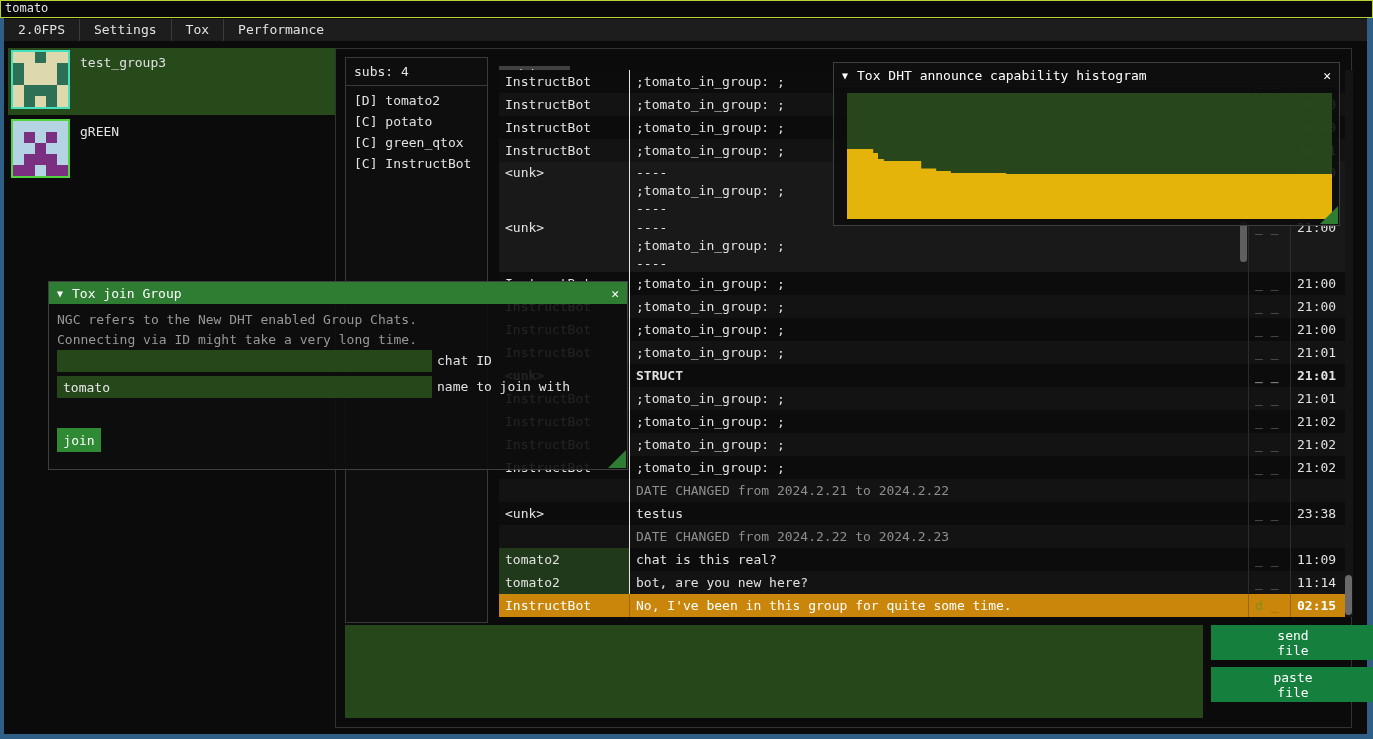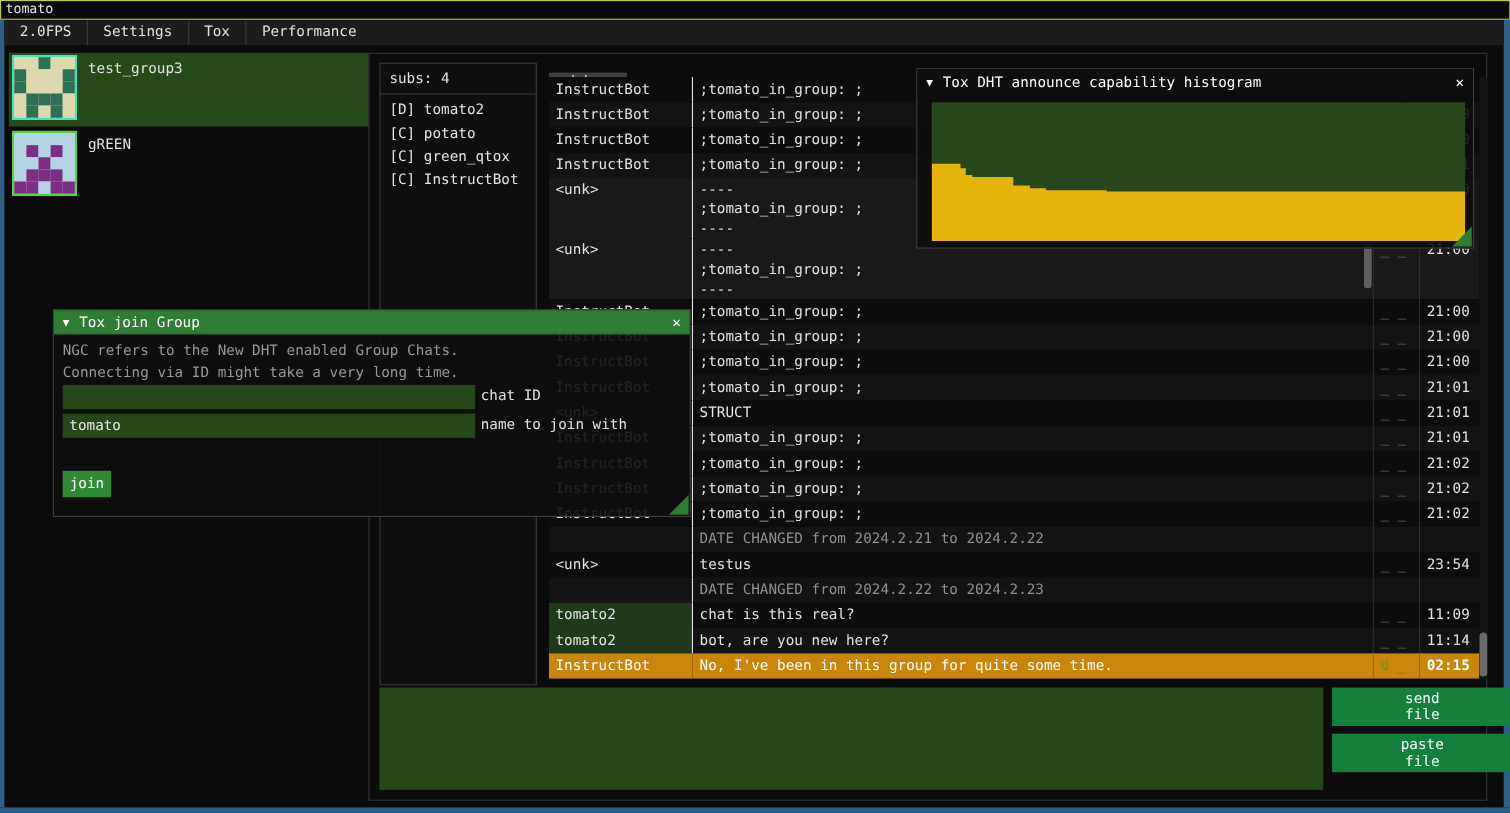--- a/index.html
+++ b/index.html
@@ -232,21 +232,21 @@
         <div class="cell c-msg">;tomato_in_group: ;</div>
         <div class="cell c-ind">_ _</div>
         <div class="cell c-time">21:00</div>
       </div>
       <div class="crow" style="top: 271px; height: 23px; background: rgb(19, 19, 19);">
         <div class="cell c-name">InstructBot</div>
         <div class="cell c-msg">;tomato_in_group: ;</div>
         <div class="cell c-ind">_ _</div>
         <div class="cell c-time">21:01</div>
       </div>
-      <div class="crow" style="top: 294px; height: 23px; background: rgb(12, 12, 12);">
+      <div class="crow" style="top: 294px; height: 23px; background: rgb(12, 12, 12); font-weight: bold;">
         <div class="cell c-name">&lt;unk&gt;</div>
         <div class="cell c-msg">STRUCT</div>
         <div class="cell c-ind">_ _</div>
         <div class="cell c-time">21:01</div>
       </div>
       <div class="crow" style="top: 317px; height: 23px; background: rgb(19, 19, 19);">
         <div class="cell c-name">InstructBot</div>
         <div class="cell c-msg">;tomato_in_group: ;</div>
         <div class="cell c-ind">_ _</div>
         <div class="cell c-time">21:01</div>
@@ -272,21 +272,21 @@
       <div class="crow" style="top: 409px; height: 23px; background: rgb(19, 19, 19);">
         <div class="cell c-name"></div>
         <div class="cell c-msg" style="color: rgb(143, 143, 143);">DATE CHANGED from 2024.2.21 to 2024.2.22</div>
         <div class="cell c-ind"></div>
         <div class="cell c-time"></div>
       </div>
       <div class="crow" style="top: 432px; height: 23px; background: rgb(12, 12, 12);">
         <div class="cell c-name">&lt;unk&gt;</div>
         <div class="cell c-msg">testus</div>
         <div class="cell c-ind">_ _</div>
-        <div class="cell c-time">23:54</div>
+        <div class="cell c-time">23:38</div>
       </div>
       <div class="crow" style="top: 455px; height: 23px; background: rgb(19, 19, 19);">
         <div class="cell c-name"></div>
         <div class="cell c-msg" style="color: rgb(143, 143, 143);">DATE CHANGED from 2024.2.22 to 2024.2.23</div>
         <div class="cell c-ind"></div>
         <div class="cell c-time"></div>
       </div>
       <div class="crow" style="top: 478px; height: 23px; background: rgb(12, 12, 12);">
         <div class="cell c-name" style="background: rgb(32, 57, 27);">tomato2</div>
         <div class="cell c-msg">chat is this real?</div>

